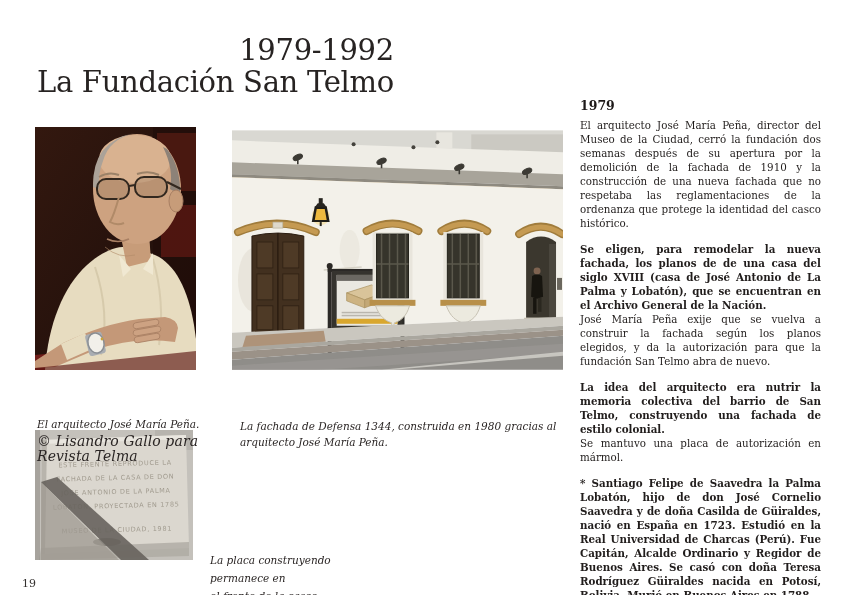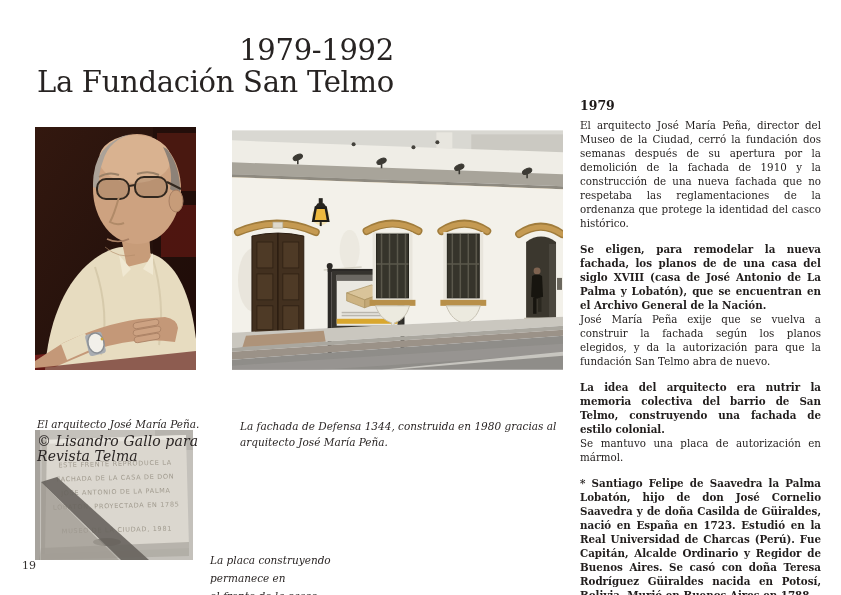--- a/index.html
+++ b/index.html
@@ -23,21 +23,21 @@
   .cap-portrait .credit{font-size:14px;margin-top:2px;letter-spacing:0.1px;}
   .cap-facade{left:240px;top:380px;width:335px;line-height:16px;}
   .cap-plaque{left:210px;top:513px;width:190px;line-height:18px;}
   
   .article{position:absolute;left:580px;top:98px;width:241px;}
   .article .year{font-size:12.5px;font-weight:bold;margin:0 0 5px 0;color:#1d1918;}
   .article p{font-size:10.3px;line-height:14px;text-align:justify;
     margin:0;color:#211d1c;hyphens:auto;-webkit-hyphens:auto;}
   .article p.gap{margin-top:12px;font-weight:bold;}
   
-  .pagenum{position:absolute;left:22px;top:559px;font-size:11px;color:#33302e;}
+  .pagenum{position:absolute;left:22px;top:577px;font-size:11px;color:#33302e;}
 </style>
 </head>
 <body>
 
 <div class="page">
 
   <div class="title-block">
     <div>1979-1992</div>
     <div>La Fundación San Telmo</div>
   </div>

